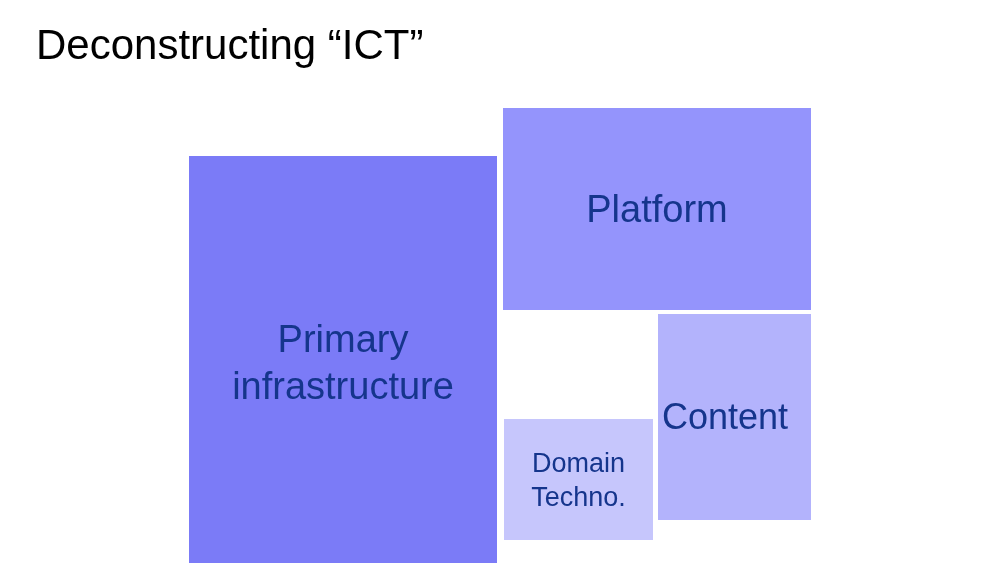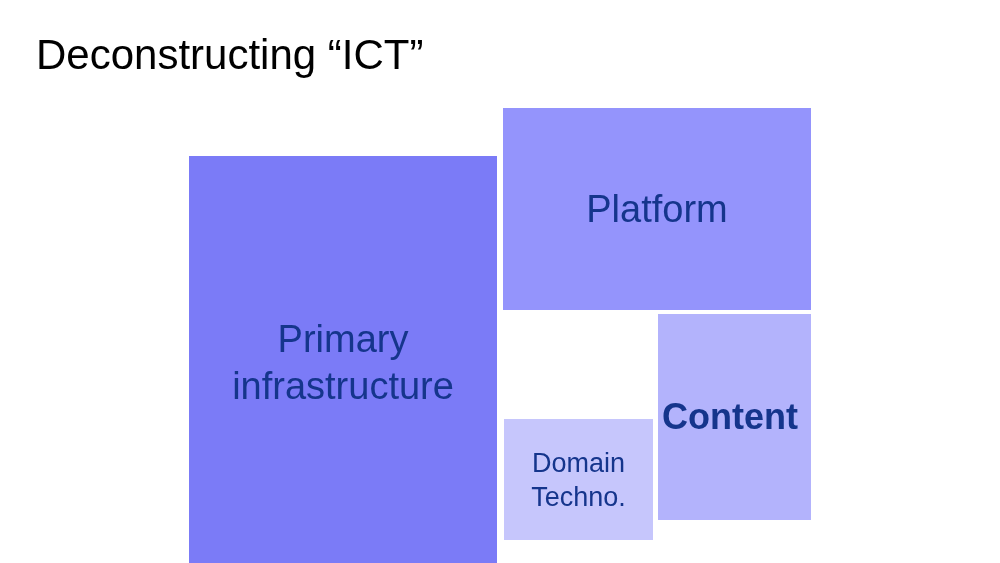--- a/index.html
+++ b/index.html
@@ -17,21 +17,21 @@
   }
   #slide {
     position: relative;
     width: 1000px;
     height: 563px;
     background: #ffffff;
   }
   #slide-title {
     position: absolute;
     left: 36px;
-    top: 30px;
+    top: 20px;
     font-size: 42px;
     line-height: 50px;
     color: #000000;
     font-weight: 400;
     letter-spacing: 0px;
     white-space: nowrap;
   }
   .block {
     position: absolute;
     display: flex;
@@ -69,21 +69,20 @@
   }
   #block-content {
     left: 658px;
     top: 314px;
     width: 153px;
     height: 206px;
     background: #B3B3FC;
     font-size: 36px;
     line-height: 44px;
     justify-content: center;
-    font-weight: bold;
   }
   #block-content .block-label {
     padding-left: 4px;
     text-align: left;
   }
   #block-domain {
     left: 504px;
     top: 419px;
     width: 149px;
     height: 99px;

